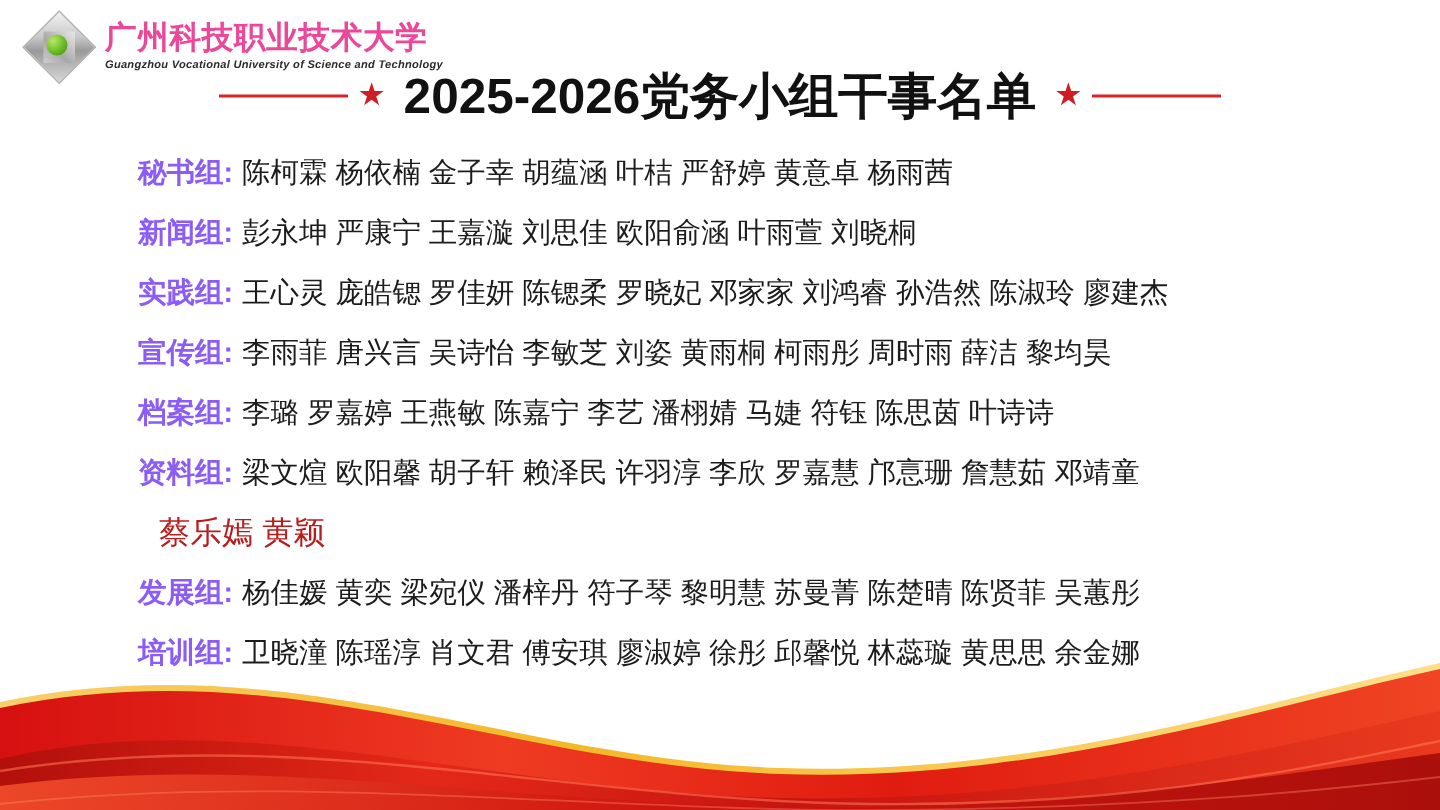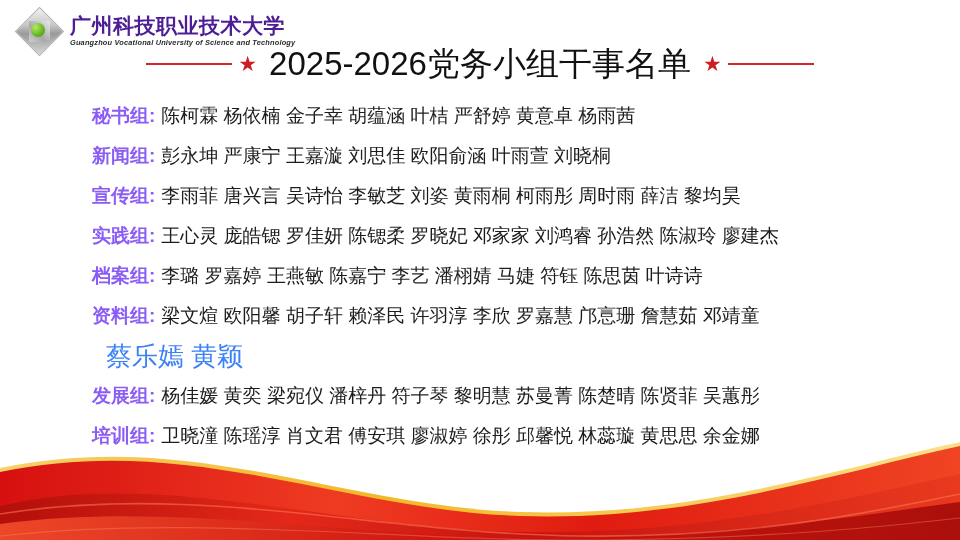--- a/index.html
+++ b/index.html
@@ -76,21 +76,21 @@
     height: 0;
     border-left: 12px solid transparent;
     border-right: 12px solid transparent;
     border-top: 18px solid #bdbdbd;
     opacity: .85;
   }
   .logo-text { line-height: 1; padding-top: 2px; }
   .logo-cn {
     font-size: 21px;
     font-weight: bold;
-    color: #4c1d95;
+    color: #ec4899;
     letter-spacing: .5px;
     white-space: nowrap;
   }
   .logo-en {
     font-size: 7.4px;
     font-weight: bold;
     color: #2b2b2b;
     letter-spacing: .18px;
     white-space: nowrap;
     margin-top: 3px;
@@ -119,21 +119,21 @@
   .title-rule.right { margin-left: 4px; }
   .title-star {
     color: #cf1d26;
     font-size: 21px;
     line-height: 1;
     margin: 0 12px 2px 2px;
   }
   .title-star.right { margin: 0 2px 2px 12px; }
   .title-text {
     font-size: 33px;
-    font-weight: normal;
+    font-weight: bold;
     color: #111111;
     letter-spacing: 0px;
     white-space: nowrap;
   }
 
   
   .content {
     position: absolute;
     left: 92px;
     top: 96px;
@@ -148,22 +148,22 @@
     white-space: nowrap;
   }
   .group-label {
     font-weight: bold;
     color: #8b5cf6;
     margin-right: 6px;
   }
   .group-names { font-weight: normal; }
   .cont-row {
     display: block;
-    font-size: 26px;
-    color: #3b82f6;
+    font-size: 21px;
+    color: #b91c1c;
     line-height: 40px;
     padding-left: 14px;
     white-space: nowrap;
   }
 
   
   .ribbon {
     position: absolute;
     left: 0;
     bottom: 0;
@@ -196,22 +196,22 @@
     <div class="title-rule left"></div>
     <span class="title-star">★</span>
     <span class="title-text">2025-2026党务小组干事名单</span>
     <span class="title-star right">★</span>
     <div class="title-rule right"></div>
   </div>
 
   <div class="content">
       <div class="group-row"><span class="group-label">秘书组:</span><span class="group-names">陈柯霖 杨依楠 金子幸 胡蕴涵 叶桔 严舒婷 黄意卓 杨雨茜</span></div>
       <div class="group-row"><span class="group-label">新闻组:</span><span class="group-names">彭永坤 严康宁 王嘉漩 刘思佳 欧阳俞涵 叶雨萱 刘晓桐</span></div>
+      <div class="group-row"><span class="group-label">实践组:</span><span class="group-names">王心灵 庞皓锶 罗佳妍 陈锶柔 罗晓妃 邓家家 刘鸿睿 孙浩然 陈淑玲 廖建杰</span></div>
       <div class="group-row"><span class="group-label">宣传组:</span><span class="group-names">李雨菲 唐兴言 吴诗怡 李敏芝 刘姿 黄雨桐 柯雨彤 周时雨 薛洁 黎均昊</span></div>
-      <div class="group-row"><span class="group-label">实践组:</span><span class="group-names">王心灵 庞皓锶 罗佳妍 陈锶柔 罗晓妃 邓家家 刘鸿睿 孙浩然 陈淑玲 廖建杰</span></div>
       <div class="group-row"><span class="group-label">档案组:</span><span class="group-names">李璐 罗嘉婷 王燕敏 陈嘉宁 李艺 潘栩婧 马婕 符钰 陈思茵 叶诗诗</span></div>
       <div class="group-row"><span class="group-label">资料组:</span><span class="group-names">梁文煊 欧阳馨 胡子轩 赖泽民 许羽淳 李欣 罗嘉慧 邝悥珊 詹慧茹 邓靖童</span></div>
       <div class="cont-row">蔡乐嫣 黄颖</div>
       <div class="group-row"><span class="group-label">发展组:</span><span class="group-names">杨佳媛 黄奕 梁宛仪 潘梓丹 符子琴 黎明慧 苏曼菁 陈楚晴 陈贤菲 吴蕙彤</span></div>
       <div class="group-row"><span class="group-label">培训组:</span><span class="group-names">卫晓潼 陈瑶淳 肖文君 傅安琪 廖淑婷 徐彤 邱馨悦 林蕊璇 黄思思 余金娜</span></div>
     </div>
 
   <svg class="ribbon" viewBox="0 0 960 130" preserveAspectRatio="none">
     <defs>
       <linearGradient id="gRedA" x1="0" y1="0" x2="1" y2="0">

